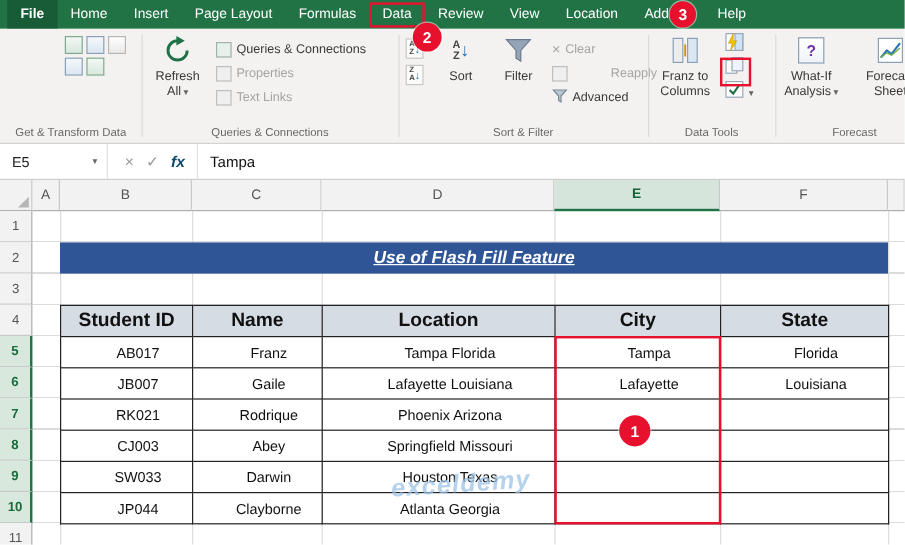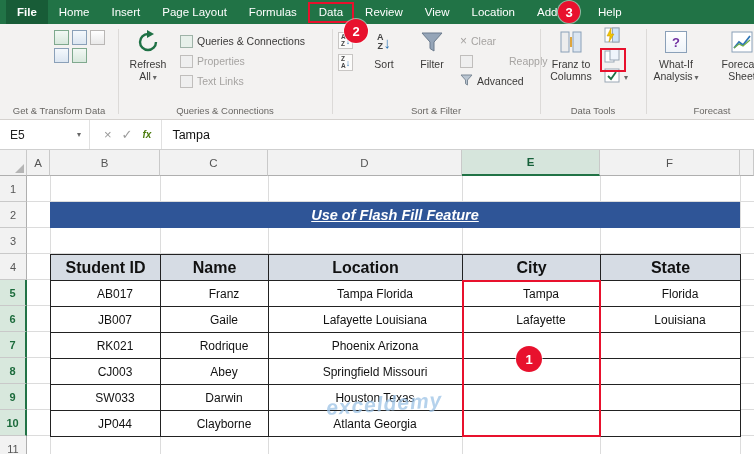--- a/index.html
+++ b/index.html
@@ -41,21 +41,21 @@
   .wicon { width:22px; height:22px; border:1px solid #8AA0B8; background:linear-gradient(#fff,#EEF3F8);
            display:flex; align-items:center; justify-content:center; color:#7030A0; font-weight:bold; font-size:13px; }
 
   
   .fbar { position:absolute; left:0; top:120px; width:754px; height:30px; background:#fff;
           border-bottom:1px solid #CFCFCF; display:flex; align-items:center; }
   .namebox { width:90px; height:100%; border-right:1px solid #E1E1E1; display:flex; align-items:center; font-size:12px; color:#222; padding-left:10px; }
   .namebox .dd { margin-left:auto; margin-right:8px; }
   .fb-x { margin-left:14px; color:#999; font-size:13px; }
   .fb-c { margin-left:10px; color:#999; font-size:13px; }
-  .fb-fx { margin-left:10px; color:#4d7c0f; font-style:italic; font-weight:bold; font-size:10px;text-align:center; }
+  .fb-fx { margin-left:10px; color:#0c4a6e; font-style:italic; font-weight:bold; font-size:13px;text-align:center; }
   .fb-div { width:1px; height:100%; background:#E1E1E1; margin-left:10px; }
   .fcontent { margin-left:10px; font-size:12.5px; color:#111; }
 
   
   .sheet { position:absolute; left:0; top:150px; width:754px; height:304px; background:#fff; overflow:hidden; }
   .colheads { position:absolute; left:0; top:0; height:26px; display:flex; z-index:3; }
   .ch { height:26px; background:#F2F2F2; border-right:1px solid #C9C9C9; border-bottom:1px solid #AFAFAF;
         font-size:11.5px; color:#555; display:flex; align-items:center; justify-content:center; }
   .ch.corner { position:relative; }
   .ch.corner::after { content:""; position:absolute; right:2px; bottom:2px;

